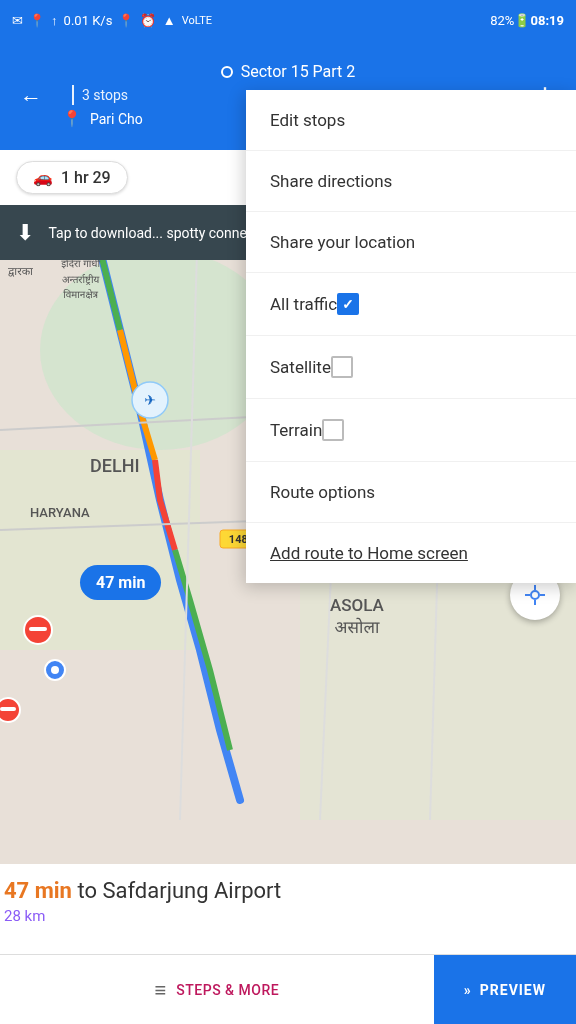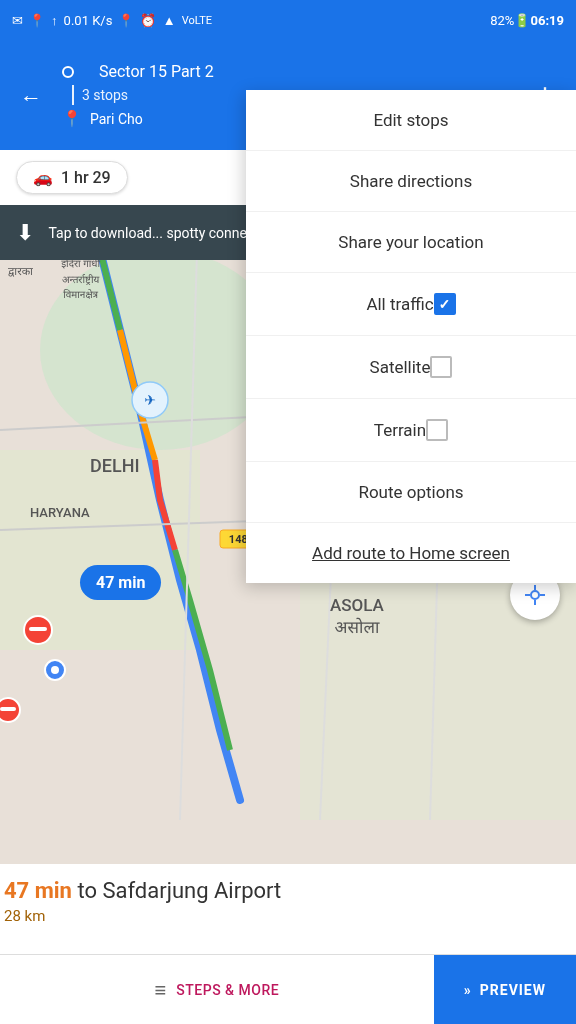--- a/index.html
+++ b/index.html
@@ -15,21 +15,21 @@
     .status-left { display: flex; align-items: center; gap: 6px; }
     .status-right { display: flex; align-items: center; font-size: 13px; }
 
     
     .nav-bar {
       width: 576px; height: 110px; background: #1a73e8;
       display: flex; align-items: center; padding: 0 12px; gap: 12px;
     }
     .back-btn { color: white; font-size: 22px; cursor: pointer; padding: 8px; }
     .route-info { flex: 1; color: white; }
-    .route-origin { display: flex; align-items: center; gap: 25px; font-size: 16px; }
+    .route-origin { display: flex; align-items: center; gap: 8px; font-size: 16px; justify-content: center; }
     .route-stops { display: flex; align-items: center; gap: 8px; font-size: 14px; opacity: 0.9; margin: 4px 0; }
     .route-dest { display: flex; align-items: center; gap: 8px; font-size: 14px; }
     .dot-icon { width: 12px; height: 12px; border: 2px solid white; border-radius: 50%; }
     .dot-line { width: 2px; height: 10px; background: white; margin-left: 5px; }
     .pin-icon { font-size: 16px; }
     .more-btn { color: white; font-size: 22px; cursor: pointer; padding: 8px; }
     .car-pill {
       background: white; border-radius: 20px; padding: 6px 16px;
       display: inline-flex; align-items: center; gap: 8px;
       font-size: 16px; font-weight: 500; color: #333;
@@ -73,21 +73,21 @@
       font-size: 16px; font-weight: bold;
     }
 
     
     .bottom-info {
       position: absolute; bottom: 70px; left: 0; width: 576px; height: 90px;
       background: white; padding: 14px 4px; z-index: 20;
     }
     .dest-time { font-size: 22px; color: #333; }
     .dest-time span.highlight { color: #e87722; font-weight: bold; }
-    .dest-dist { font-size: 15px; color: #a16207; margin-top: 4px; }
+    .dest-dist { font-size: 15px; color: #8b5cf6; margin-top: 4px; }
 
     
     .bottom-bar {
       position: absolute; bottom: 0; left: 0; width: 576px; height: 70px;
       background: white; display: flex; align-items: center;
       border-top: 1px solid #ddd; z-index: 20;
     }
     .steps-btn {
       flex: 1; display: flex; align-items: center; justify-content: center;
       gap: 10px; padding: 0 20px; cursor: pointer;
@@ -100,21 +100,21 @@
       gap: 8px; cursor: pointer; font-size: 14px; font-weight: bold; letter-spacing: 1px;
     }
 
     
     .dropdown-menu {
       position: absolute; top: 90px; right: 0; width: 330px;
       background: white; z-index: 100;
       box-shadow: -2px 4px 16px rgba(0,0,0,0.2);
     }
     .menu-item {
-      display: flex; align-items: center; justify-content: center;
+      display: flex; align-items: center; justify-content: flex-start;
       padding: 20px 24px; font-size: 17px; color: #333; cursor: pointer;
       border-bottom: 1px solid #f0f0f0;
     }
     .menu-item:last-child { border-bottom: none; text-decoration: underline; }
     .checkbox-checked {
       width: 22px; height: 22px; background: #1a73e8;
       border: 2px solid #1a73e8; border-radius: 2px;
       display: flex; align-items: center; justify-content: center;
     }
     .checkbox-unchecked {
@@ -136,21 +136,21 @@
     <span>↑</span>
     <span>0.01 K/s</span>
     <span>📍</span>
     <span>⏰</span>
     <span>▲</span>
     <span style="font-size:11px;">VoLTE</span>
   </div>
   <div class="status-right">
     <span>82%</span>
     <span>🔋</span>
-    <span style="font-weight:bold;">06:19</span>
+    <span style="font-weight:bold;">08:19</span>
   </div>
 </div>
 
 <div class="nav-bar">
   <div class="back-btn">←</div>
   <div class="route-info">
     <div class="route-origin">
       <div class="dot-icon"></div>
       <span>Sector 15 Part 2</span>
     </div>

